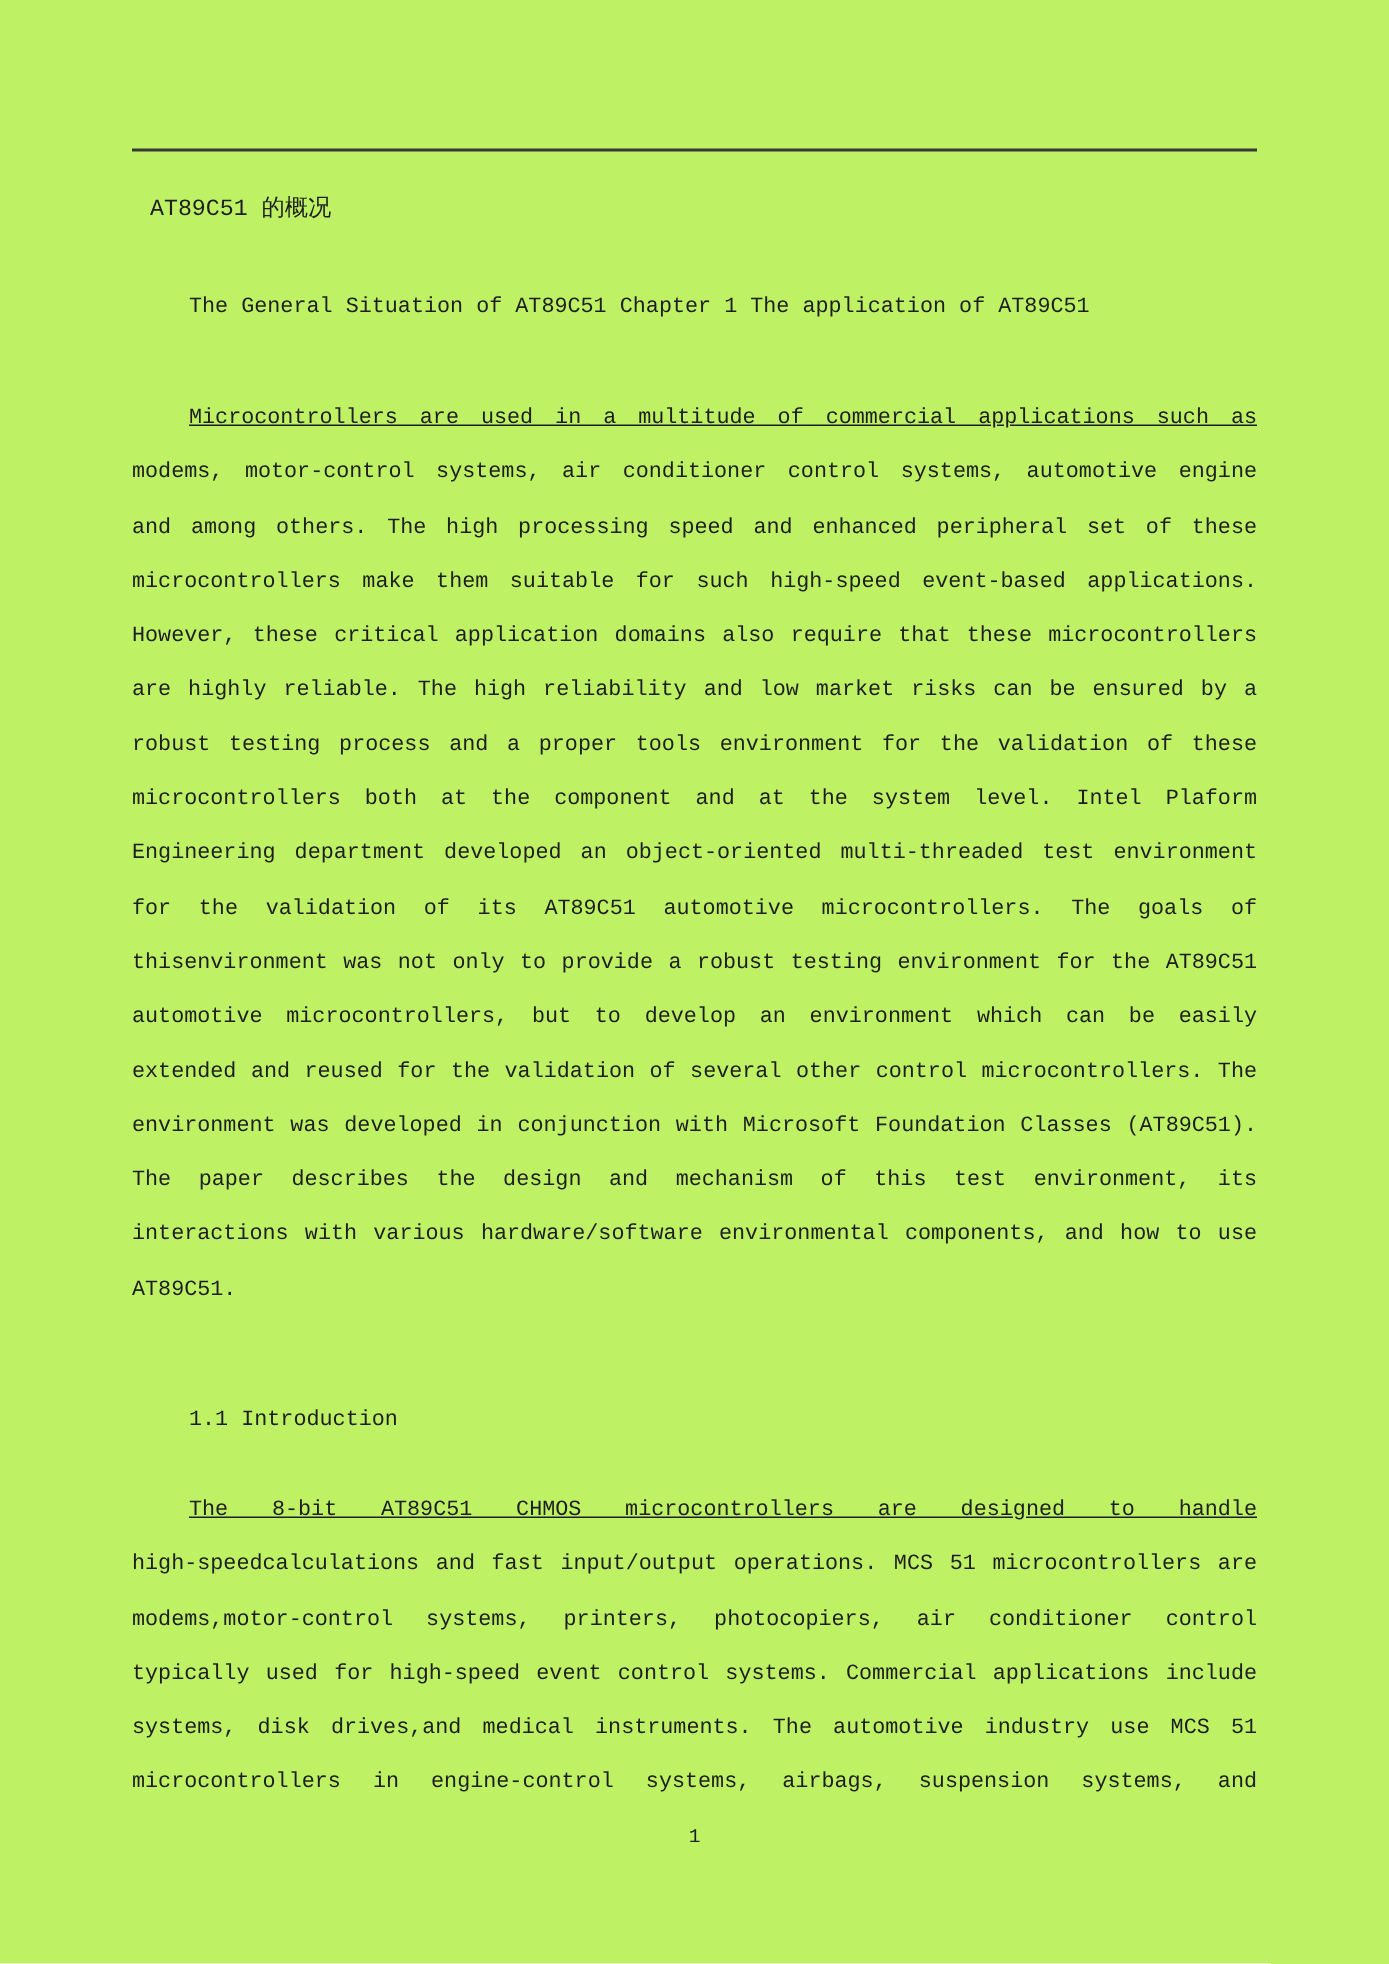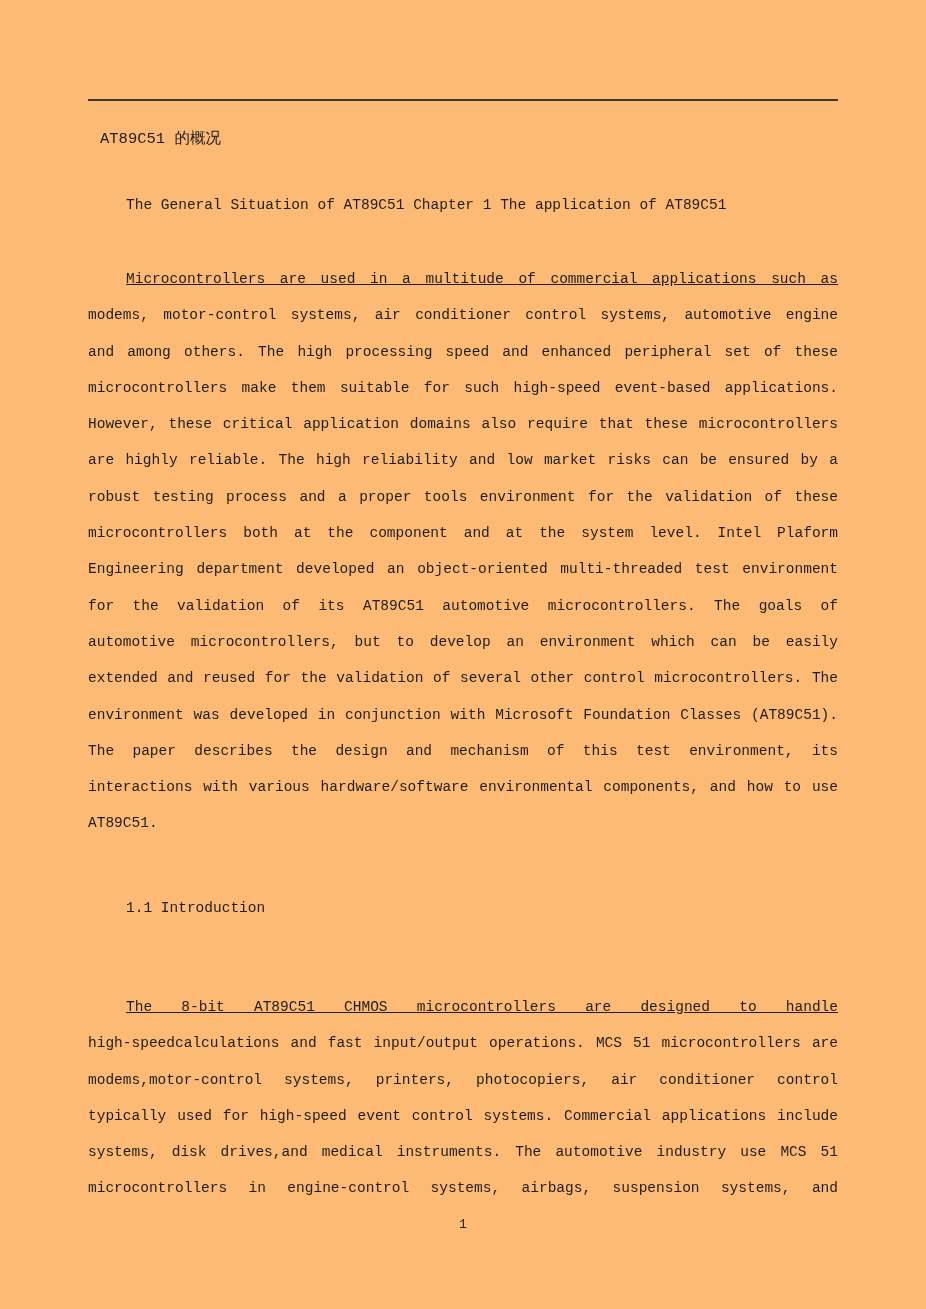--- a/index.html
+++ b/index.html
@@ -4,21 +4,21 @@
 <style>
   html, body {
     margin: 0;
     padding: 0;
     background: #ffffff;
   }
   .page {
     position: relative;
     width: 926px;
     height: 1309px;
-    background: #fdba74;
+    background: #bef264;
     font-family: "Liberation Mono", "DejaVu Sans Mono", monospace;
     color: #1e1e1e;
     overflow: hidden;
   }
   .header-rule {
     position: absolute;
     left: 88px;
     width: 750px;
     top: 99px;
     height: 0;
@@ -64,21 +64,21 @@
   
   .para.para-ends .line:last-child {
     text-align-last: left;
   }
   .para-1 { top: 261px; }
   .para-2 { top: 989px; }
   .section-heading {
     position: absolute;
     left: 88px;
     width: 750px;
-    top: 890px;
+    top: 929px;
     box-sizing: border-box;
     padding-left: 38px;
     font-size: 14.5px;
     line-height: 36px;
   }
   .page-number {
     position: absolute;
     left: 0;
     top: 1211px;
     width: 100%;
@@ -102,20 +102,21 @@
       <div class="line">Microcontrollers are used in a multitude of commercial applications such as</div>
       <div class="line">modems, motor-control systems, air conditioner control systems, automotive engine</div>
       <div class="line">and among others. The high processing speed and enhanced peripheral set of these</div>
       <div class="line">microcontrollers make them suitable for such high-speed event-based applications.</div>
       <div class="line">However, these critical application domains also require that these microcontrollers</div>
       <div class="line">are highly reliable. The high reliability and low market risks can be ensured by a</div>
       <div class="line">robust testing process and a proper tools environment for the validation of these</div>
       <div class="line">microcontrollers both at the component and at the system level. Intel Plaform</div>
       <div class="line">Engineering department developed an object-oriented multi-threaded test environment</div>
       <div class="line">for the validation of its AT89C51 automotive microcontrollers. The goals of</div>
+      <div class="line">thisenvironment was not only to provide a robust testing environment for the AT89C51</div>
       <div class="line">automotive microcontrollers, but to develop an environment which can be easily</div>
       <div class="line">extended and reused for the validation of several other control microcontrollers. The</div>
       <div class="line">environment was developed in conjunction with Microsoft Foundation Classes (AT89C51).</div>
       <div class="line">The paper describes the design and mechanism of this test environment, its</div>
       <div class="line">interactions with various hardware/software environmental components, and how to use</div>
       <div class="line">AT89C51.</div>
     </div>
 
   <div class="section-heading">1.1 Introduction</div>
 

